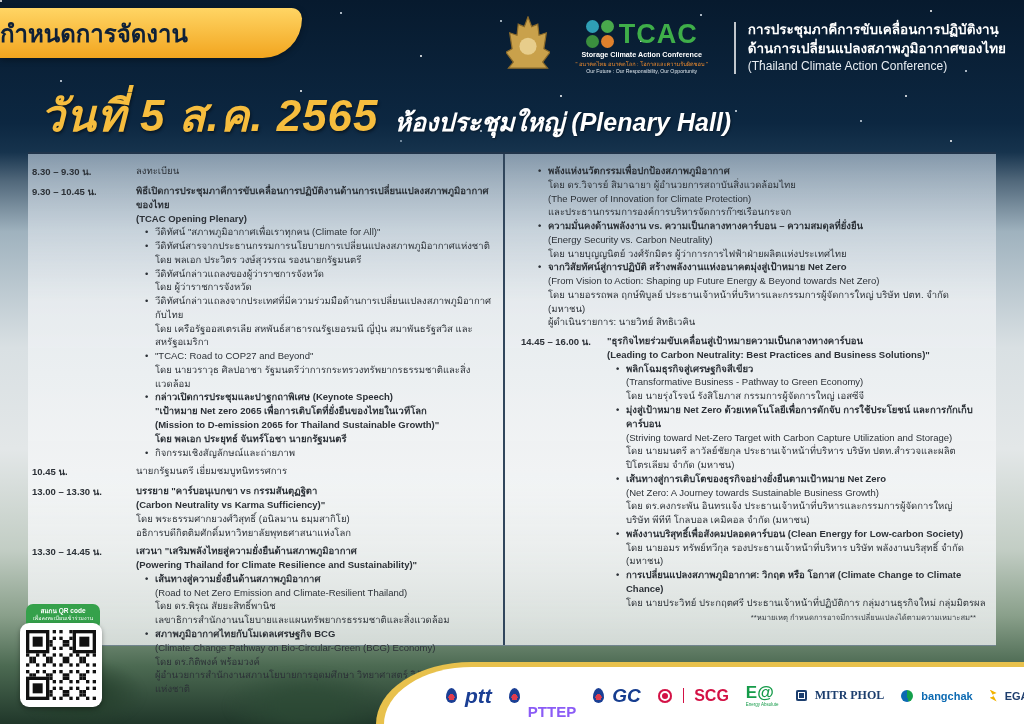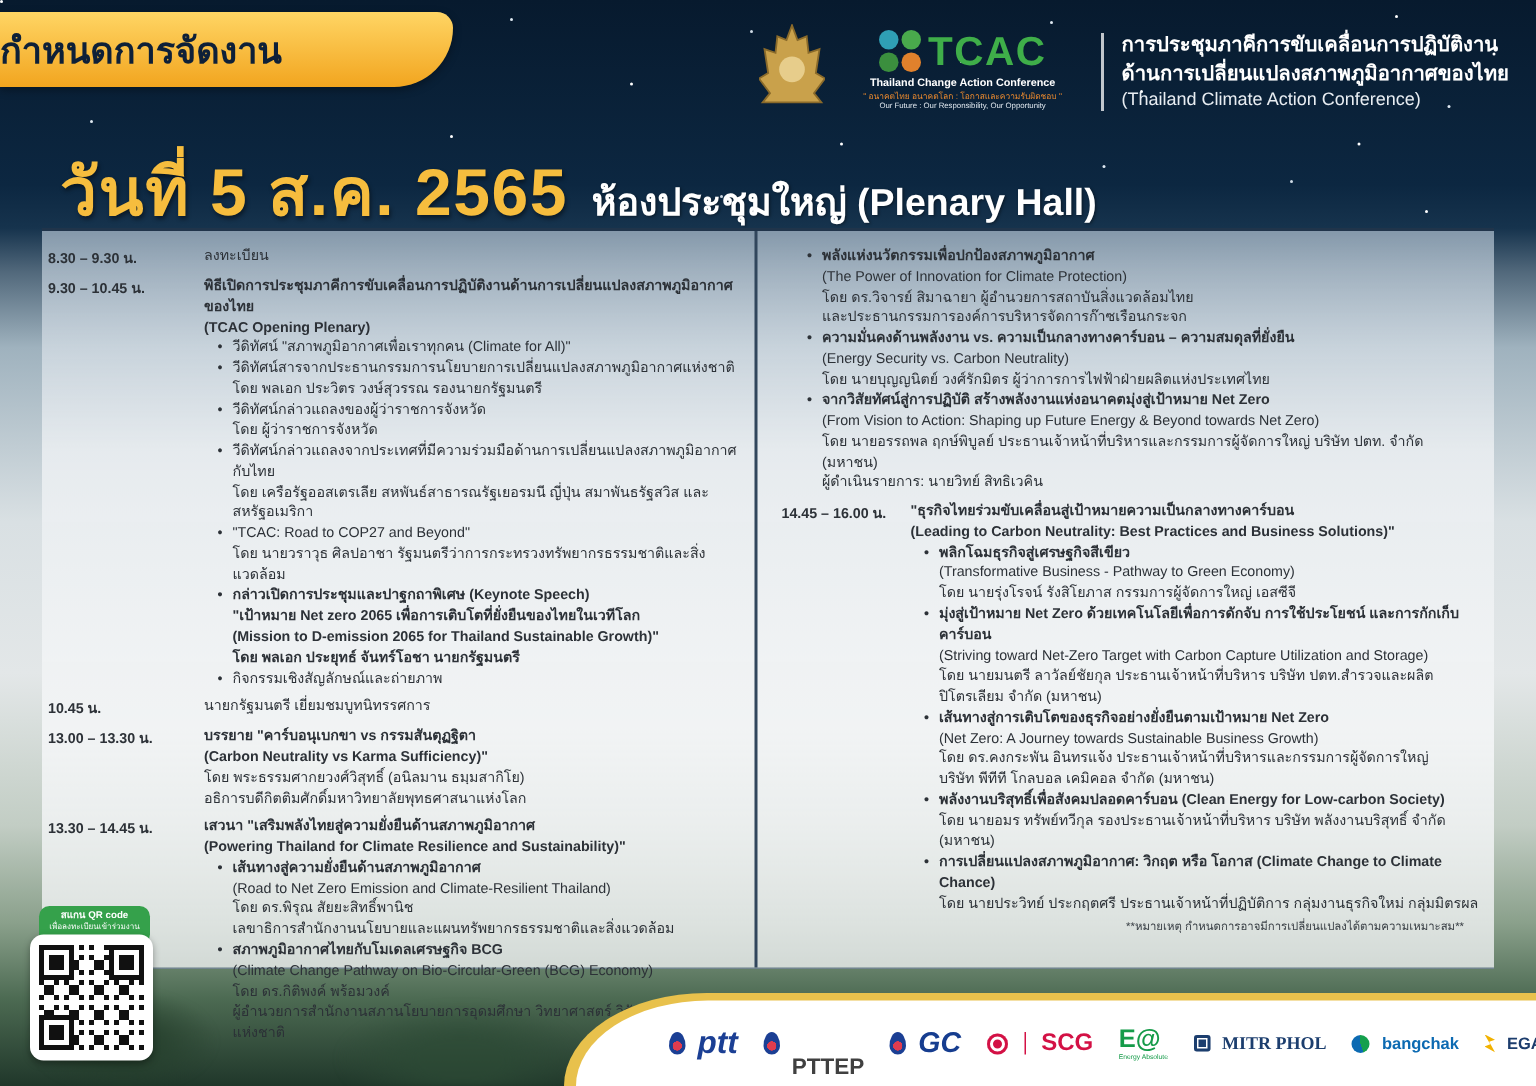--- a/index.html
+++ b/index.html
@@ -37,21 +37,21 @@
   .tcacgrid i{border-radius:50%;display:block;}
   .tcacname{font-size:27px;font-weight:800;color:#3fae49;letter-spacing:1px;line-height:1;}
   .tcacsub{font-size:7.2px;font-weight:700;color:#fff;margin-top:2px;white-space:nowrap;}
   .tcactag1{font-size:5.6px;color:#f08c2e;margin-top:1px;white-space:nowrap;}
   .tcactag2{font-size:5.2px;color:#dfe7ee;white-space:nowrap;}
   .hdr-div{width:2px;height:52px;background:rgba(255,255,255,.75);}
   .hdr-text{display:flex;flex-direction:column;justify-content:center;color:#fff;}
   .hdr-text .l1,.hdr-text .l2{font-size:13.5px;font-weight:700;line-height:1.35;}
   .hdr-text .l3{font-size:12px;font-weight:400;line-height:1.35;color:#e8edf2;}
   
-  .titlebar{position:absolute;left:40px;top:92px;display:flex;align-items:baseline;gap:16px;white-space:nowrap;}
+  .titlebar{position:absolute;left:40px;top:80px;display:flex;align-items:baseline;gap:16px;white-space:nowrap;font-style:italic;}
   .date{font-size:44px;font-weight:800;color:#f6bd3e;text-shadow:1px 2px 3px rgba(0,0,0,.45);letter-spacing:1px;}
   .venue{font-size:25px;font-weight:700;color:#fff;text-shadow:1px 1px 2px rgba(0,0,0,.4);}
   
   .panel{position:absolute;left:28px;top:152px;width:968px;height:494px;
     background:linear-gradient(180deg,rgba(173,190,205,.72),rgba(233,237,240,.92) 30%,
       rgba(243,245,246,.93) 68%,rgba(234,237,237,.82));
     border-top:2px solid #20344a;border-bottom:1px solid rgba(40,58,76,.35);
     display:flex;color:#2c3137;box-sizing:border-box;padding:10px 10px 8px 4px;}
   .panel::after{content:"";position:absolute;left:475px;top:0;bottom:0;width:1.5px;background:#31465c;}
   .col{box-sizing:border-box;}
@@ -124,21 +124,21 @@
     <div class="tcacblock">
       <div class="tcactop">
         <div class="tcacgrid">
             <i style="background: rgb(47, 159, 181);"></i>
             <i style="background: rgb(73, 169, 76);"></i>
             <i style="background: rgb(59, 143, 62);"></i>
             <i style="background: rgb(224, 129, 44);"></i>
           </div>
         <span class="tcacname">TCAC</span>
       </div>
-      <span class="tcacsub">Thailand Change Action Conference</span>
+      <span class="tcacsub">Storage Climate Action Conference</span>
       <span class="tcactag1">" อนาคตไทย อนาคตโลก : โอกาสและความรับผิดชอบ "</span>
       <span class="tcactag2">Our Future : Our Responsibility, Our Opportunity</span>
     </div>
     <div class="hdr-div"></div>
     <div class="hdr-text">
       <span class="l1">การประชุมภาคีการขับเคลื่อนการปฏิบัติงาน</span>
       <span class="l2">ด้านการเปลี่ยนแปลงสภาพภูมิอากาศของไทย</span>
       <span class="l3">(Thailand Climate Action Conference)</span>
     </div>
   </div>
@@ -283,24 +283,24 @@
       </div>
     <div class="col right">
 
     <div class="sched-item">
           <div class="content nogut">
             <div class="ln bu b">
               <span class="dot">•</span>
               <span class="txt">พลังแห่งนวัตกรรมเพื่อปกป้องสภาพภูมิอากาศ</span>
             </div>
             <div class="ln c">
+              <span class="txt">โดย ดร.วิจารย์ สิมาฉายา ผู้อำนวยการสถาบันสิ่งแวดล้อมไทย</span>
+            </div>
+            <div class="ln c">
               <span class="txt">(The Power of Innovation for Climate Protection)</span>
-            </div>
-            <div class="ln c">
-              <span class="txt">โดย ดร.วิจารย์ สิมาฉายา ผู้อำนวยการสถาบันสิ่งแวดล้อมไทย</span>
             </div>
             <div class="ln c">
               <span class="txt">และประธานกรรมการองค์การบริหารจัดการก๊าซเรือนกระจก</span>
             </div>
             <div class="ln bu b">
               <span class="dot">•</span>
               <span class="txt">ความมั่นคงด้านพลังงาน vs. ความเป็นกลางทางคาร์บอน – ความสมดุลที่ยั่งยืน</span>
             </div>
             <div class="ln c">
               <span class="txt">(Energy Security vs. Carbon Neutrality)</span>
@@ -507,21 +507,21 @@
   </div>
 
   <div class="band-gold"></div>
   <div class="band">
       <span class="sponsor">
         <span class="s-icon flame"></span>
         <span class="s-text it" style="color: rgb(27, 63, 148); font-size: 21px;">ptt</span>
       </span>
       <span class="sponsor">
         <span class="s-icon flame"></span>
-        <span class="s-text" style="color: #404040; font-size: 15px; margin-top: 32px;">PTTEP</span>
+        <span class="s-text" style="color: #8b5cf6; font-size: 15px; margin-top: 32px;">PTTEP</span>
       </span>
       <span class="sponsor">
         <span class="s-icon flame"></span>
         <span class="s-text it" style="color: rgb(22, 61, 143); font-size: 19px;">GC</span>
       </span>
       <span class="sponsor">
         <span class="s-icon scg"></span>
         <span class="scg-bar"></span>
         <span class="s-text" style="color: rgb(211, 17, 69); font-size: 16px;">SCG</span>
       </span>

